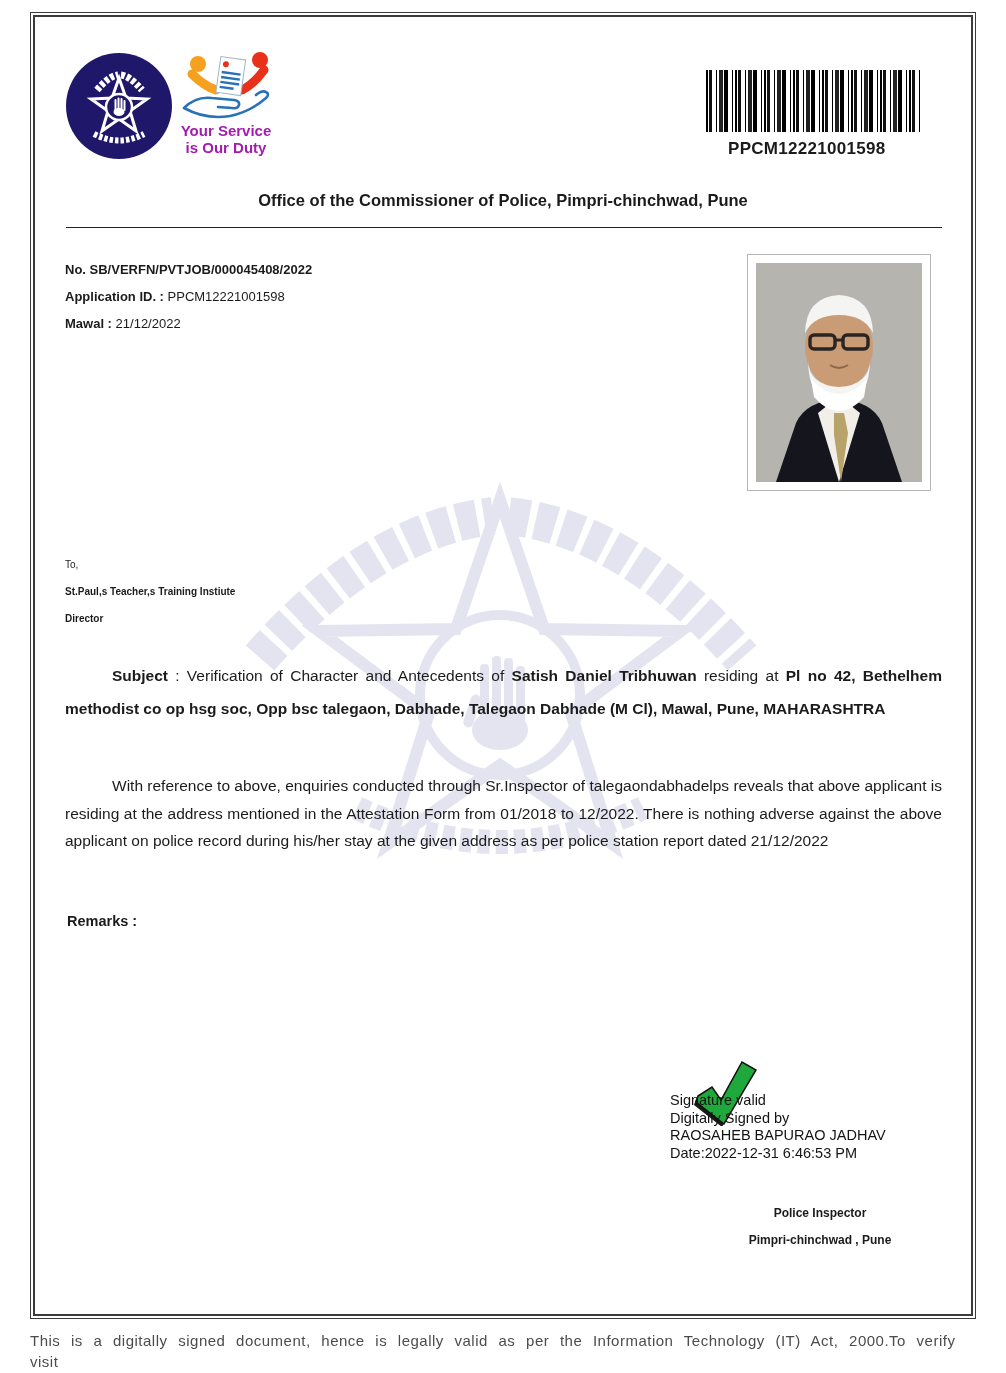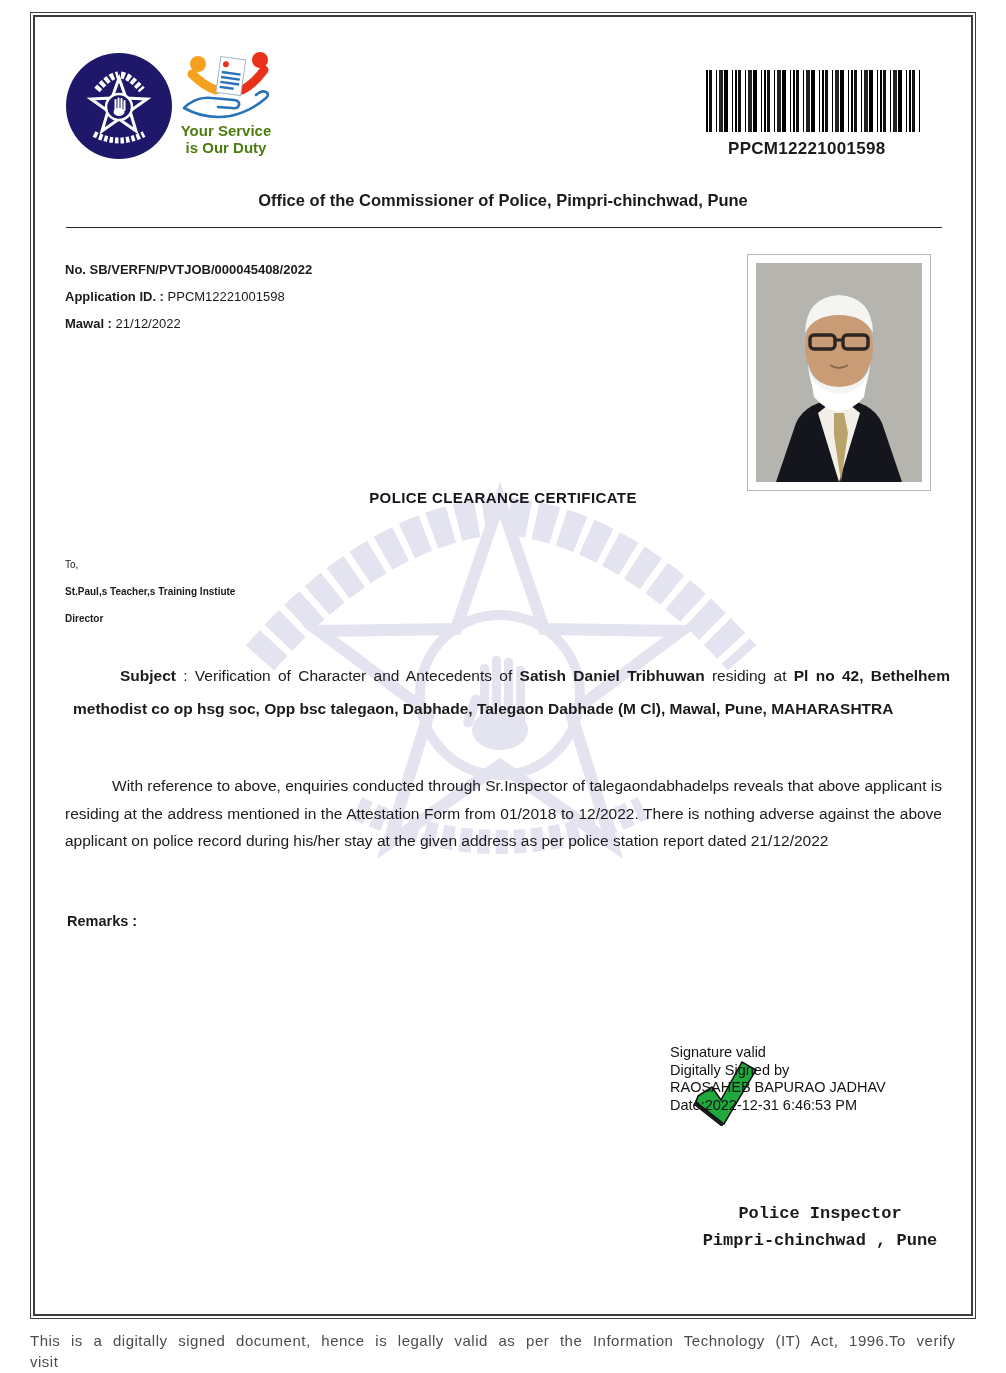--- a/index.html
+++ b/index.html
@@ -13,21 +13,21 @@
   .doc-border-inner { position:absolute; left:2px; top:2px; right:2px; bottom:2px;
     border:2px solid #3c3c3c; }
 
   .watermark { left:197px; top:468px; z-index:0; }
   .content { position:absolute; inset:0; z-index:1; }
 
   
   .emblem { left:64px; top:50px; }
   .service-logo { left:178px; top:52px; }
   .service-caption { left:160px; top:122px; width:132px; text-align:center;
-    font-weight:bold; font-size:15px; line-height:17px; color:#4d7c0f; }
+    font-weight:bold; font-size:15px; line-height:17px; color:#a21caf; }
   .barcode { left:706px; top:70px; width:215px; height:62px;
     background:repeating-linear-gradient(90deg,
       #000 0 2px,#fff 2px 3px,#111 3px 6px,#fff 6px 10px,
       #000 10px 11px,#fff 11px 13px,#222 13px 17px,#fff 17px 18px,
       #000 18px 22px,#fff 22px 26px,#000 26px 27px,#fff 27px 29px); }
   .barcode-label { left:728px; top:139px; font-weight:bold; font-size:17px; letter-spacing:0.3px; }
   .office-title { left:0; top:191px; width:1006px; text-align:center;
     font-weight:bold; font-size:16.5px; }
   .head-rule { left:66px; top:227px; width:876px; height:0; border-top:1.6px solid #222; }
 
@@ -40,31 +40,31 @@
     border:1px solid #b5b5b5; background:#fff; padding:8px; }
   .photo-frame svg { display:block; width:100%; height:100%; }
 
   .cert-title { left:0; top:489px; width:1006px; text-align:center;
     font-weight:bold; font-size:15px; letter-spacing:0.4px; color:#15151c; }
 
   .addressee { left:65px; top:551px; font-size:10px; line-height:27px; }
   .addressee .bold { font-weight:bold; }
 
   .para { left:65px; width:877px; font-size:15.5px; text-align:justify; }
-  .subject-para { top:659px; line-height:33px; text-indent:47px;margin-left:8px; }
+  .subject-para { top:659px; line-height:33px; text-indent:47px; }
   .body-para { top:772px; line-height:27.5px; text-indent:47px; }
 
   .remarks { left:67px; top:897px; font-weight:bold; font-size:14.5px;margin-top:16px; }
 
-  .sig-block { left:670px; top:1044px; font-size:14.5px; line-height:17.5px; color:#141414; }
+  .sig-block { left:670px; top:1092px; font-size:14.5px; line-height:17.5px; color:#141414; }
   .sig-check { left:694px; top:1056px; z-index:0; }
   .sig-text { position:relative; z-index:1; }
 
   .signatory { left:700px; top:1200px; width:240px; text-align:center;
-    font-weight:bold; font-size:17px; line-height:27px;font-family:Liberation Mono, monospace; }
+    font-weight:bold; font-size:12px; line-height:27px; }
 
   .footer { left:30px; top:1330px; width:950px; color:#4c4c4c; font-size:15px;
     line-height:21px; letter-spacing:0.5px; }
   .footer .wide { word-spacing:6px; }
 </style>
 </head>
 <body>
 
 <div class="doc-border-outer">
   <div class="doc-border-inner"></div>
@@ -155,21 +155,20 @@
       <path d="M49 70 Q 50 34 83 32 Q 116 34 117 70 Q 108 52 83 52 Q 58 52 49 70 Z" fill="#f4f4f2"></path>
       <path d="M52 96 Q 52 140 83 142 Q 114 140 114 96 Q 114 122 83 124 Q 52 122 52 96 Z" fill="#f4f4f2"></path>
       <path d="M55 116 Q 83 146 111 116 L 108 134 Q 96 148 83 148 Q 70 148 58 134 Z" fill="#ffffff"></path>
       <rect x="54" y="72" width="25" height="14" rx="4" fill="none" stroke="#2a2520" stroke-width="3.4"></rect>
       <rect x="87" y="72" width="25" height="14" rx="4" fill="none" stroke="#2a2520" stroke-width="3.4"></rect>
       <line x1="79" y1="77" x2="87" y2="77" stroke="#2a2520" stroke-width="3"></line>
       <path d="M92 102 Q 83 108 74 102" stroke="#8a6a4a" stroke-width="2" fill="none"></path>
     </svg>
   </div>
 
-  <div class="abs cert-title">POLICE CLEARANCE CERTIFICATE</div>
 
   <div class="abs addressee">
     <div>To,</div>
     <div class="bold">St.Paul,s Teacher,s Training Instiute</div>
     <div class="bold">Director</div>
   </div>
 
   <p class="abs para subject-para"><b>Subject</b><span> : Verification of Character and Antecedents of </span><b> Satish Daniel Tribhuwan </b><span> residing at </span><b> Pl no 42, Bethelhem methodist co op hsg soc, Opp bsc talegaon, Dabhade, Talegaon Dabhade (M Cl), Mawal, Pune, MAHARASHTRA</b></p>
 
   <p class="abs para body-para">With reference to above, enquiries conducted through Sr.Inspector of talegaondabhadelps reveals that above applicant is residing at the address mentioned in the Attestation Form from 01/2018 to 12/2022. There is nothing adverse against the above applicant on police record during his/her stay at the given address as per police station report dated 21/12/2022</p>
@@ -190,15 +189,15 @@
   </div>
 
   <div class="abs signatory">
     <div>Police Inspector</div>
     <div>Pimpri-chinchwad , Pune</div>
   </div>
 
 </div>
 
 <div class="abs footer">
-  <div class="wide">This is a digitally signed document, hence is legally valid as per the Information Technology (IT) Act, 1996.To verify visit</div>
+  <div class="wide">This is a digitally signed document, hence is legally valid as per the Information Technology (IT) Act, 2000.To verify visit</div>
   <div>https://aaplesarkar.mahaonline.gov.in</div>
 </div>
 
 </body></html>

